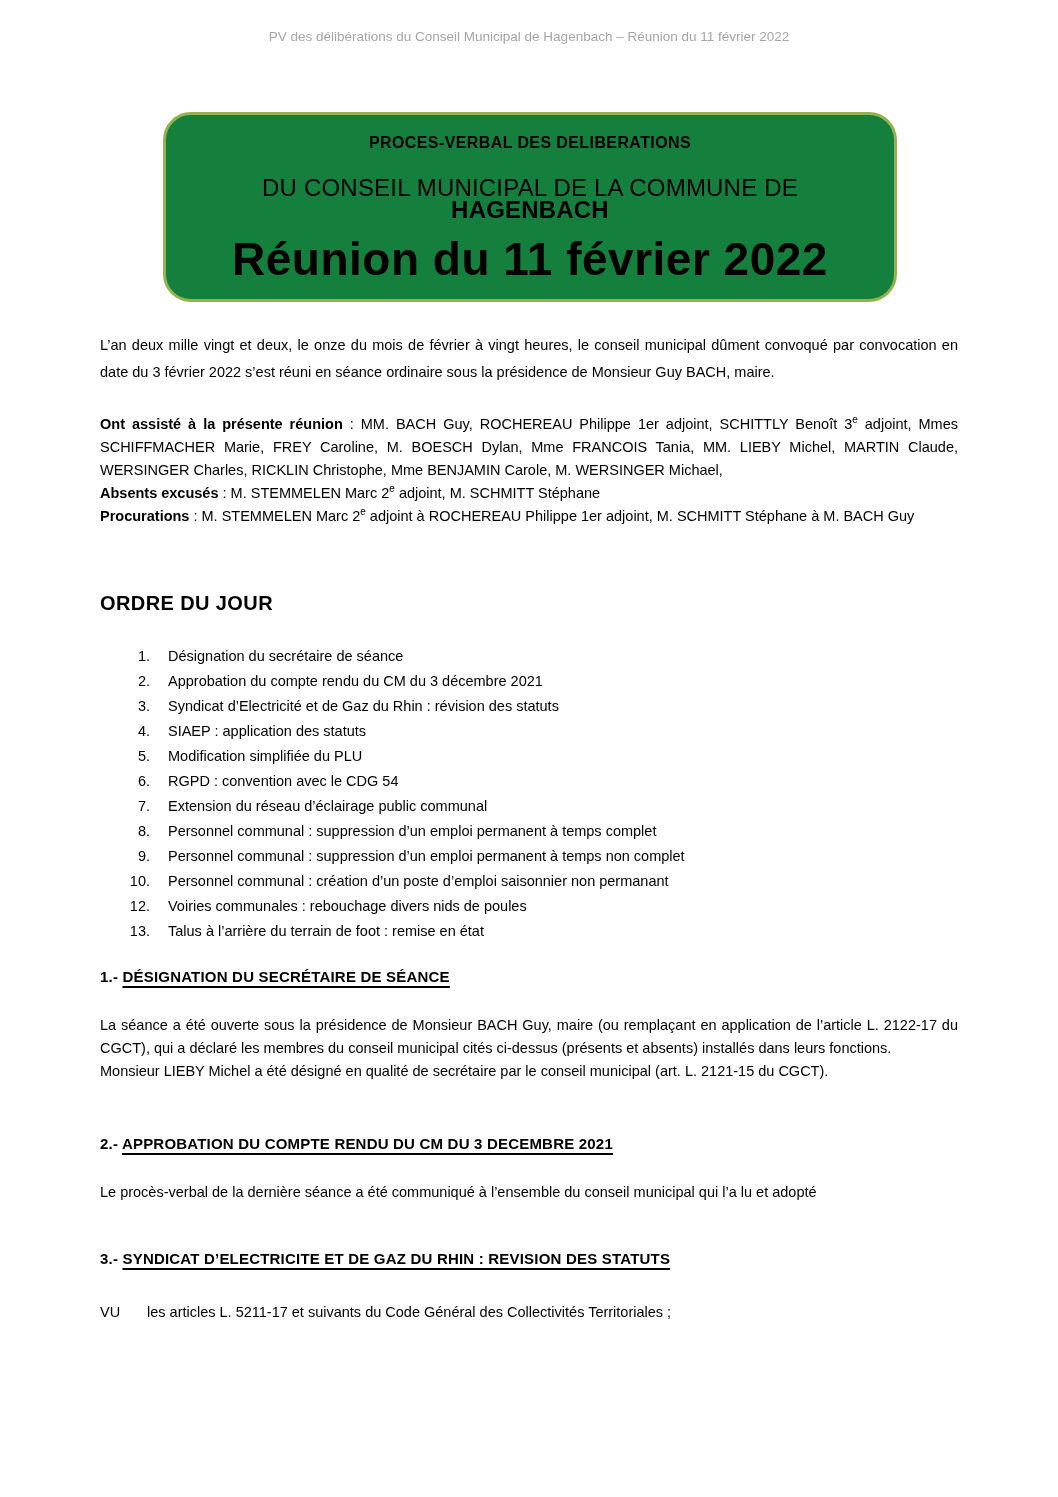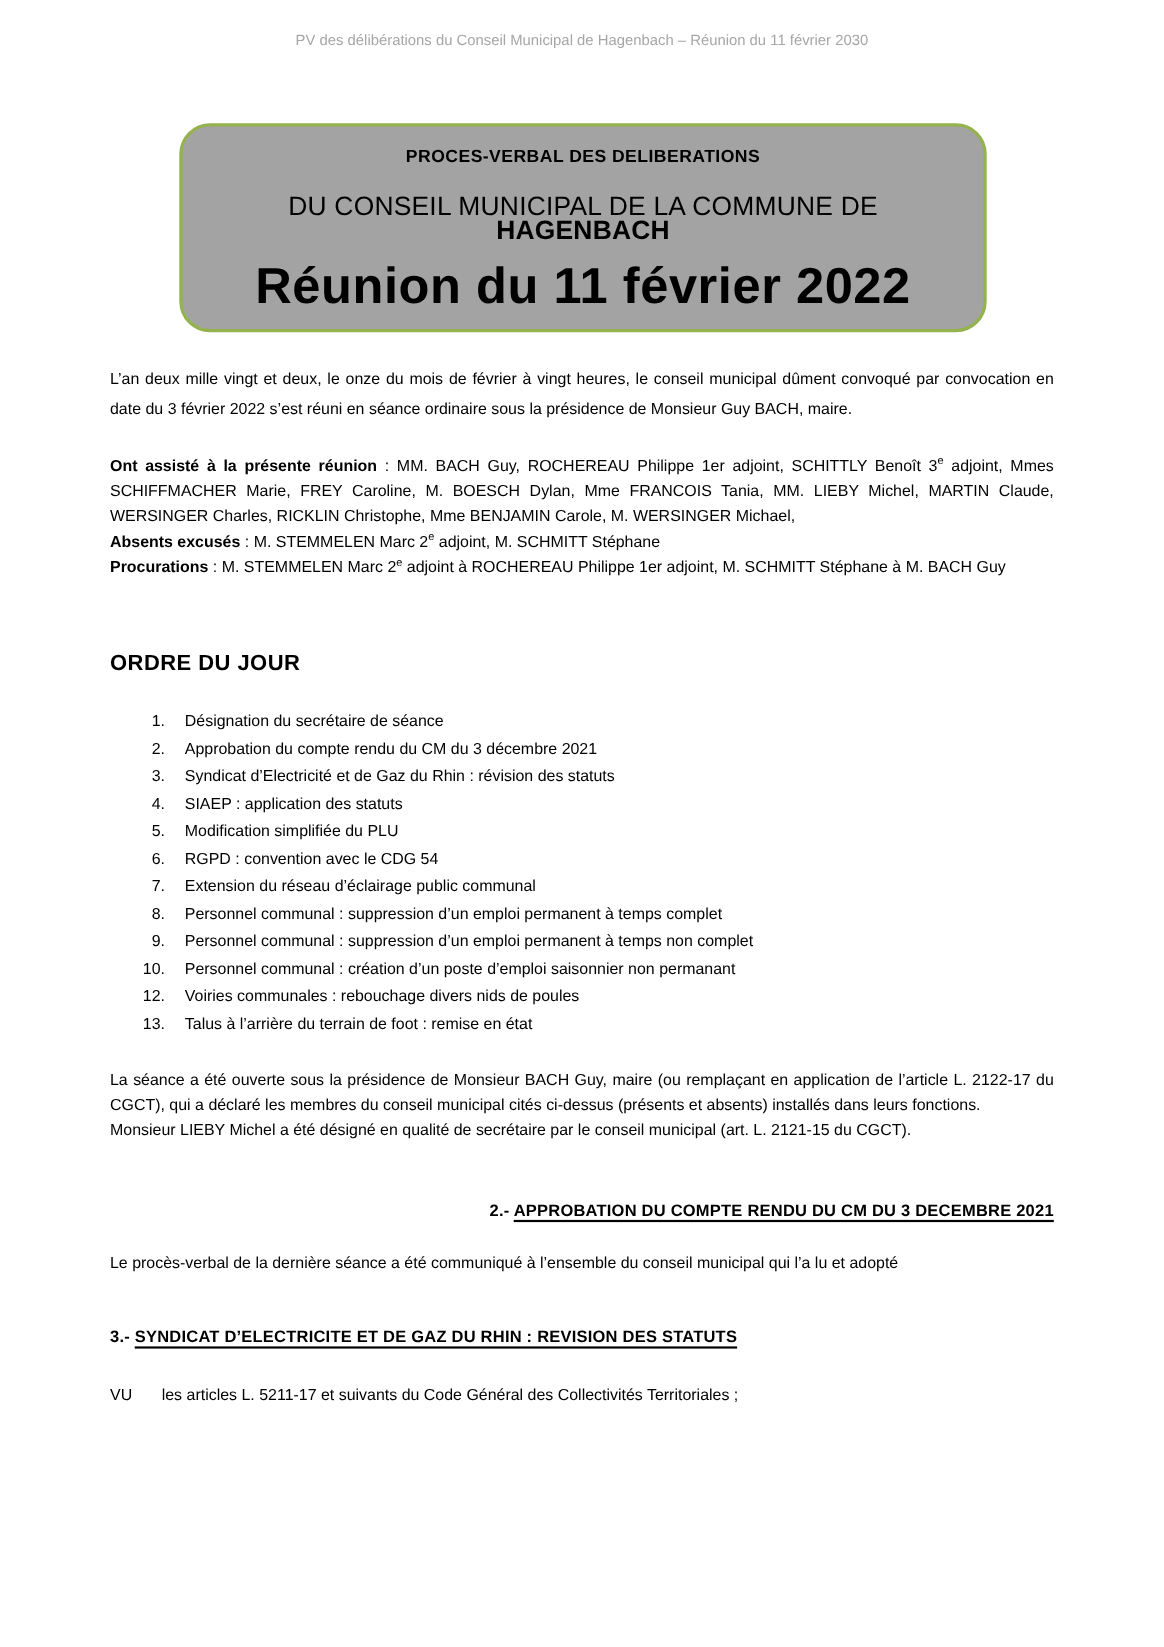--- a/index.html
+++ b/index.html
@@ -48,34 +48,34 @@
   .agenda-text { margin-left:18px; }
   .section-heading { font-weight:bold; font-size:15px; line-height:20px; letter-spacing:0.2px; }
   .section-heading .sec-title {
     text-decoration:underline;
     text-underline-offset:4px;
     text-decoration-thickness:1.5px;
   }
   .mt-s1-head { margin-top:23px; }
   .mt-s1-para { margin-top:27px; line-height:23px; text-align:justify; }
   .s1-para2 { line-height:23px; text-align:justify; }
-  .mt-s2-head { margin-top:51px;text-align:right; }
+  .mt-s2-head { margin-top:51px; }
   .mt-s2-para { margin-top:27px; line-height:23px; }
   .mt-s3-head { margin-top:45px; }
   .vu-line { margin-top:32px; display:flex; line-height:23px; }
   .vu-label { flex:none; width:47px; }
 </style>
 </head>
 <body>
 
 <div class="page">
 
-  <div class="doc-header">PV des délibérations du Conseil Municipal de Hagenbach – Réunion du 11 février 2030</div>
+  <div class="doc-header">PV des délibérations du Conseil Municipal de Hagenbach – Réunion du 11 février 2022</div>
 
-  <div class="title-box" style="background: #a3a3a3; border-color: rgb(148, 178, 78); border-radius: 28px;">
+  <div class="title-box" style="background: #15803d; border-color: rgb(148, 178, 78); border-radius: 28px;">
     <div class="tb-line1">PROCES-VERBAL DES DELIBERATIONS</div>
     <div class="tb-line2"><span>DU CONSEIL MUNICIPAL DE LA COMMUNE DE </span><span class="city">HAGENBACH</span></div>
     <div class="tb-line3">Réunion du 11 février 2022</div>
   </div>
 
   <div class="content">
 
     <p class="intro body-text" style="margin-bottom:0;">L’an deux mille vingt et deux, le onze du mois de février à vingt heures, le conseil municipal dûment convoqué par convocation en date du 3 février 2022 s’est réuni en séance ordinaire sous la présidence de Monsieur Guy BACH, maire.</p>
 
     <div class="attendance body-text">
@@ -130,20 +130,21 @@
       <div class="agenda-item">
           <span class="agenda-num">12.</span>
           <span class="agenda-text">Voiries communales : rebouchage divers nids de poules</span>
         </div>
       <div class="agenda-item">
           <span class="agenda-num">13.</span>
           <span class="agenda-text">Talus à l’arrière du terrain de foot : remise en état</span>
         </div>
     </div>
 
+    <div class="section-heading mt-s1-head"><span>1.-</span> <span class="sec-title">DÉSIGNATION DU SECRÉTAIRE DE SÉANCE</span></div>
 
     <p class="body-text mt-s1-para" style="margin-bottom:0;">La séance a été ouverte sous la présidence de Monsieur BACH Guy, maire (ou remplaçant en application de l’article L. 2122-17 du CGCT), qui a déclaré les membres du conseil municipal cités ci-dessus (présents et absents) installés dans leurs fonctions.</p>
     <p class="body-text s1-para2" style="margin-top:0; margin-bottom:0;">Monsieur LIEBY Michel a été désigné en qualité de secrétaire par le conseil municipal (art. L. 2121-15 du CGCT).</p>
 
     <div class="section-heading mt-s2-head"><span>2.-</span> <span class="sec-title">APPROBATION DU COMPTE RENDU DU CM DU 3 DECEMBRE 2021</span></div>
 
     <p class="body-text mt-s2-para" style="margin-bottom:0;">Le procès-verbal de la dernière séance a été communiqué à l’ensemble du conseil municipal qui l’a lu et adopté</p>
 
     <div class="section-heading mt-s3-head"><span>3.-</span> <span class="sec-title">SYNDICAT D’ELECTRICITE ET DE GAZ DU RHIN : REVISION DES STATUTS</span></div>
 

